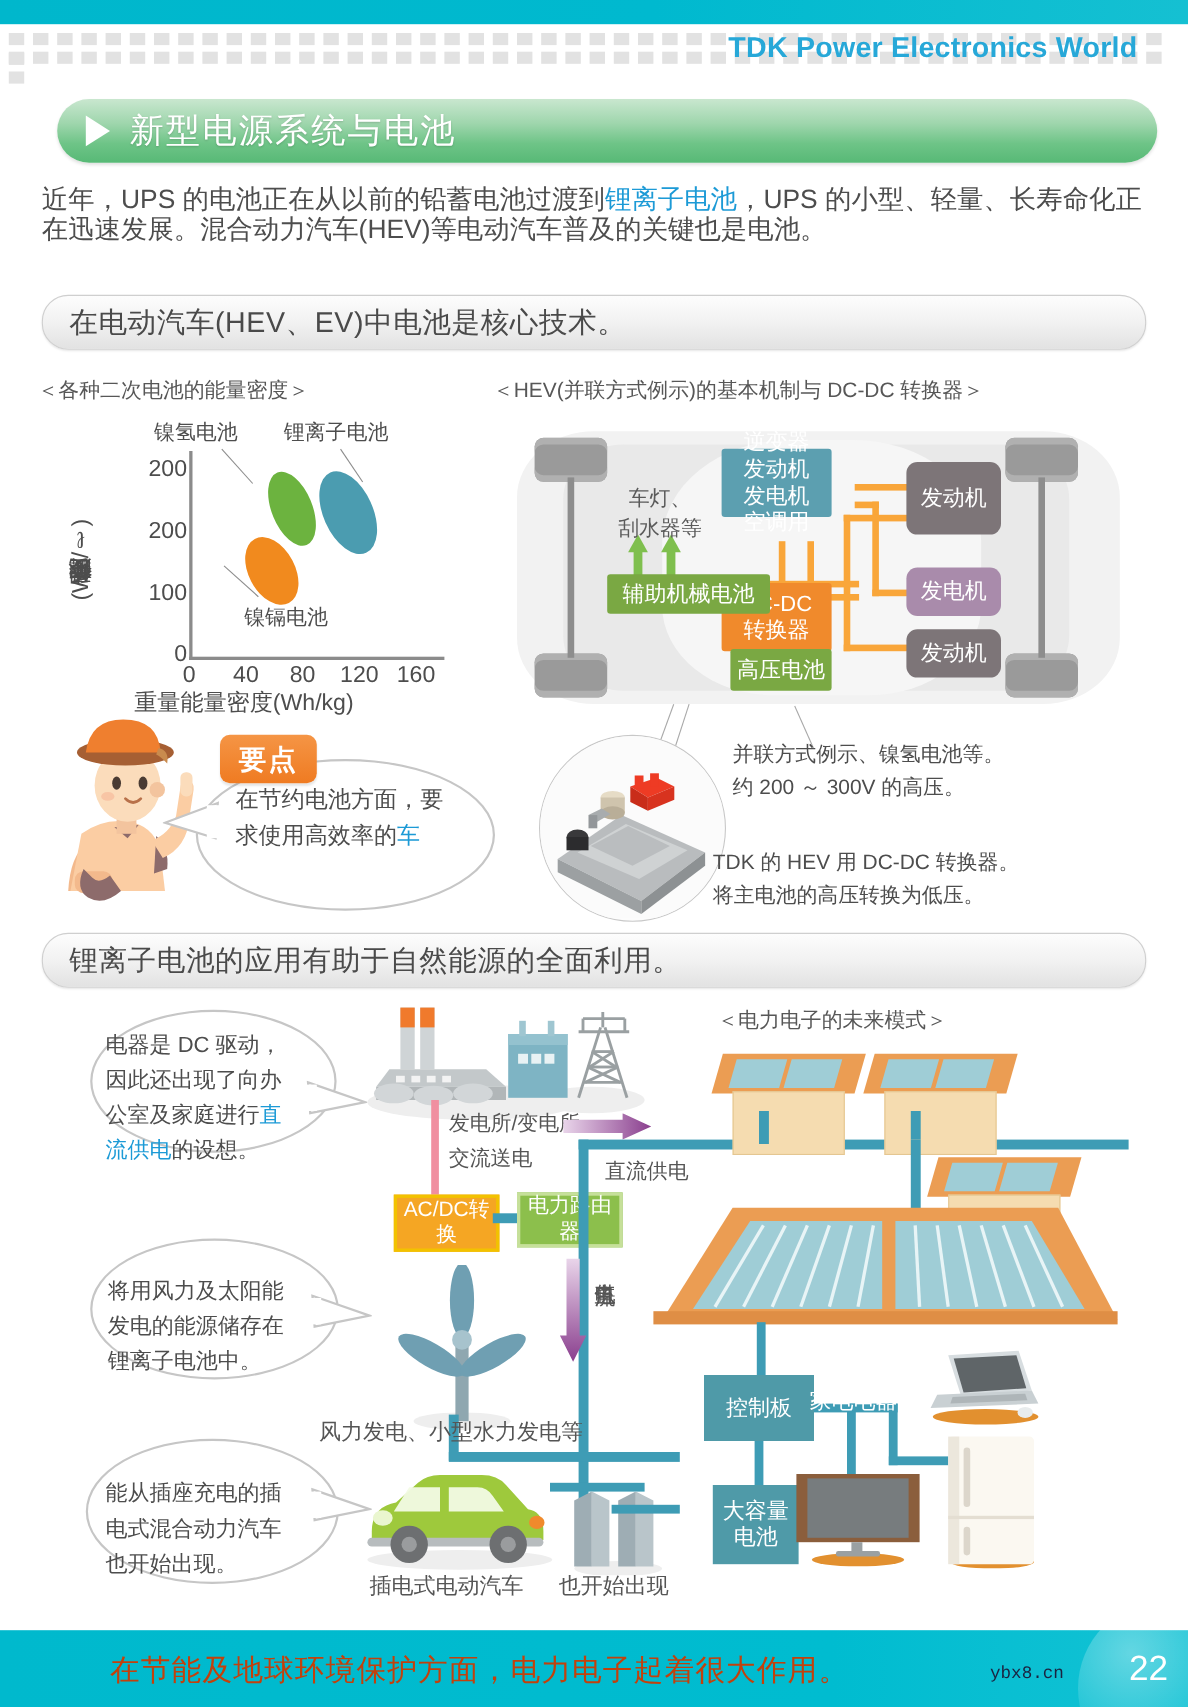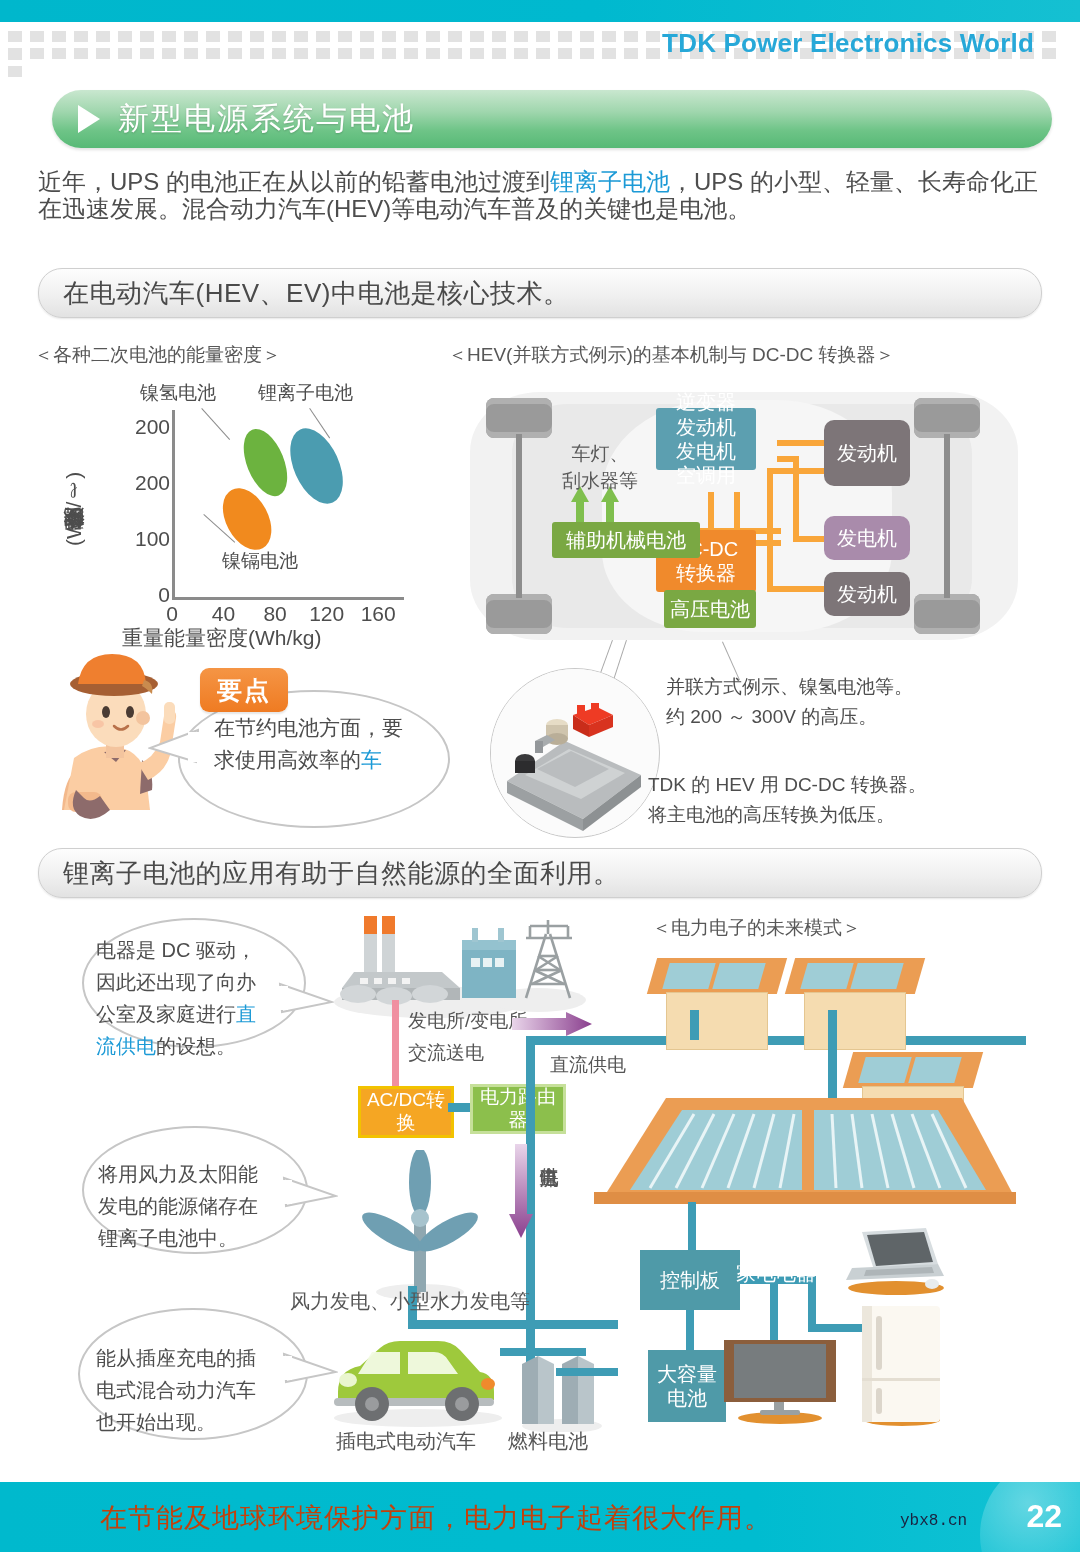--- a/index.html
+++ b/index.html
@@ -127,21 +127,21 @@
   .house .walls{position:absolute;background:#f5dcb0;border:1px solid #e4c691;}
   .house .roof{position:absolute;background:#eb9d53;}
   .panel{position:absolute;background:#9fcdd6;}
 
   
   .footer{position:absolute;left:0;top:1482px;width:1080px;height:70px;
     background:linear-gradient(90deg,#00b9cd 0%,#00bcd0 70%,#13c2d4 100%);}
   .footer-text{position:absolute;left:100px;top:1500px;font-size:27px;color:#c2410c;letter-spacing:1px;}
   .watermark{position:absolute;left:900px;top:1512px;font-size:16px;color:#1b2340;
     font-family:"Liberation Mono","DejaVu Sans Mono",monospace;}
-  .pagenum{position:absolute;right:18px;top:1498px;font-size:32px;color:#fff;font-weight:bold;}
+  .pagenum{position:absolute;right:18px;top:1498px;font-size:32px;color:#fff;font-weight:normal;}
   .pagearc{position:absolute;right:-60px;top:1455px;width:160px;height:160px;border-radius:50%;
     background:radial-gradient(circle at 30% 30%, rgba(255,255,255,.35), rgba(255,255,255,0) 62%);}
 </style>
 </head>
 <body>
 
 <div class="top-bar"></div>
 <div class="dotband">
   <div class="dotrow" id="dotrow1" style="top:0"><span></span><span></span><span></span><span></span><span></span><span></span><span></span><span></span><span></span><span></span><span></span><span></span><span></span><span></span><span></span><span></span><span></span><span></span><span></span><span></span><span></span><span></span><span></span><span></span><span></span><span></span><span></span><span></span><span></span><span></span><span></span><span></span><span></span><span></span><span></span><span></span><span></span><span></span><span></span><span></span><span></span><span></span><span></span><span></span><span></span><span></span><span></span><span></span><span></span></div>
   <div class="dotrow" id="dotrow2" style="top:17px"><span></span><span></span><span></span><span></span><span></span><span></span><span></span><span></span><span></span><span></span><span></span><span></span><span></span><span></span><span></span><span></span><span></span><span></span><span></span><span></span><span></span><span></span><span></span><span></span><span></span><span></span><span></span><span></span><span></span><span></span><span></span><span></span><span></span><span></span><span></span><span></span><span></span><span></span><span></span><span></span><span></span><span></span><span></span><span></span><span></span><span></span><span></span><span></span><span></span></div>
@@ -538,21 +538,21 @@
   <div class="lbl" style="left:336px;top:528px;font-size:20px;">插电式电动汽车</div>
   <div class="pipe" style="left:500px;top:448px;width:86px;height:8px;"></div>
 
   <svg style="position:absolute;left:520px;top:440px" width="84" height="92">
     <ellipse cx="42" cy="86" rx="40" ry="7" fill="#eeeeee"></ellipse>
     <polygon points="2,24 18,16 18,84 2,84" fill="#9eadb4"></polygon>
     <polygon points="18,16 34,24 34,84 18,84" fill="#b9c5ca"></polygon>
     <polygon points="42,24 58,16 58,84 42,84" fill="#9eadb4"></polygon>
     <polygon points="58,16 74,24 74,84 58,84" fill="#b9c5ca"></polygon>
   </svg>
-  <div class="lbl" style="left:508px;top:528px;font-size:20px;">燃料电池</div>
+  <div class="lbl" style="left:508px;top:528px;font-size:20px;">也开始出现</div>
   <div class="pipe" style="left:556px;top:468px;width:62px;height:8px;"></div>
 
   <svg style="position:absolute;left:546px;top:192px" width="470" height="120">
     <polygon points="56,108 120,6 416,6 470,108" fill="#eb9d53"></polygon>
     <polygon points="84,98 136,18 256,18 256,98" fill="#9fcdd6"></polygon>
     <polygon points="268,98 268,18 392,18 440,98" fill="#9fcdd6"></polygon>
     <g stroke="#e8f4f6" stroke-width="3">
       <line x1="104" y1="96" x2="148" y2="22"></line>
       <line x1="130" y1="96" x2="168" y2="22"></line>
       <line x1="156" y1="96" x2="188" y2="22"></line>

